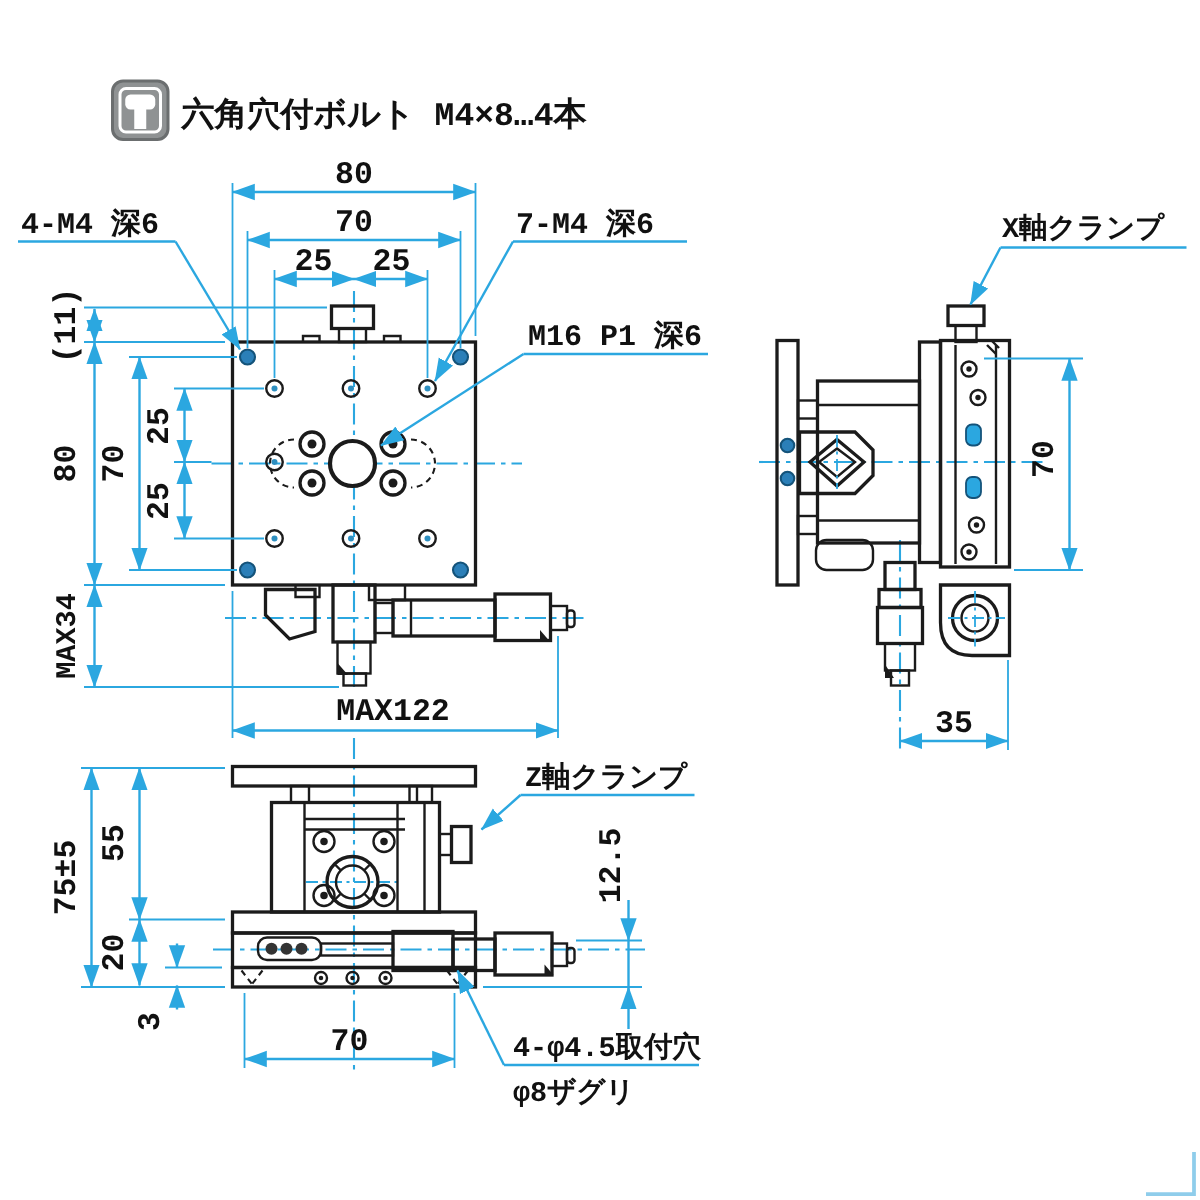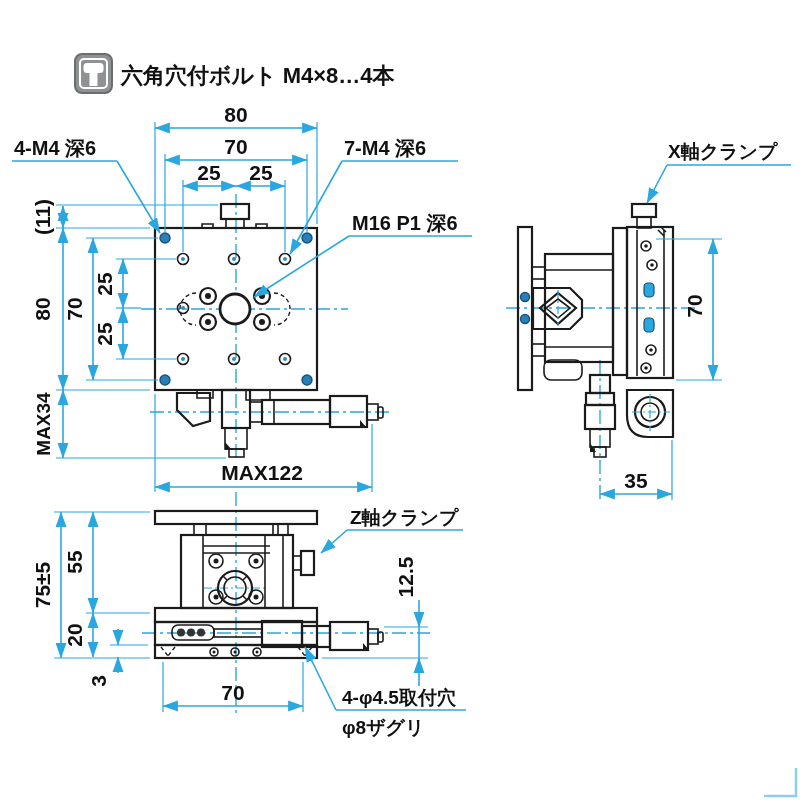--- a/index.html
+++ b/index.html
@@ -1,16 +1,16 @@
 <!DOCTYPE html>
 <html><head>
 <meta charset="utf-8">
 <style>
   html,body{margin:0;padding:0;background:#ffffff;}
-  .stage{position:relative;width:800px;height:800px;background:#ffffff;font-family:Liberation Sans, sans-serif;}
+  .stage{position:relative;width:800px;height:800px;background:#ffffff;font-family:Liberation Mono, monospace;}
   svg{display:block;}
   
   .ol{fill:none;stroke:#1b1b1b;stroke-width:2.2;stroke-linejoin:miter;}
   .ol2{fill:none;stroke:#1b1b1b;stroke-width:1.6;}
   .olf{fill:#1b1b1b;stroke:none;}
   
   .dim{fill:none;stroke:#2ba7e0;stroke-width:1.6;}
   .ext{fill:none;stroke:#2ba7e0;stroke-width:1.2;}
   .cl{fill:none;stroke:#2ba7e0;stroke-width:1.4;stroke-dasharray:14 4 3 4;}
   .cl2{fill:none;stroke:#2ba7e0;stroke-width:1.2;stroke-dasharray:8 3 2 3;}

